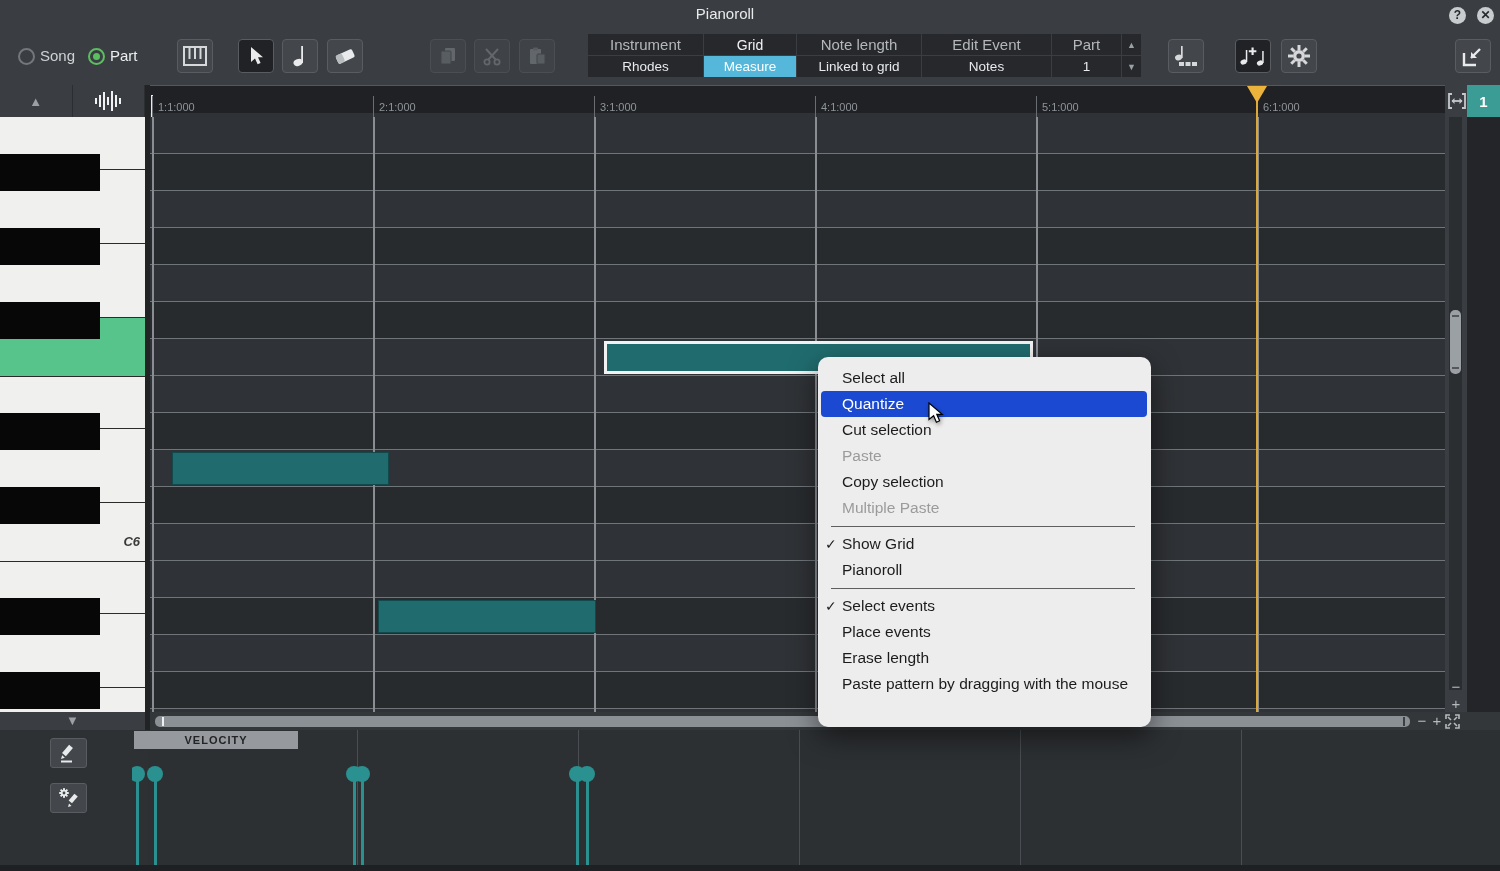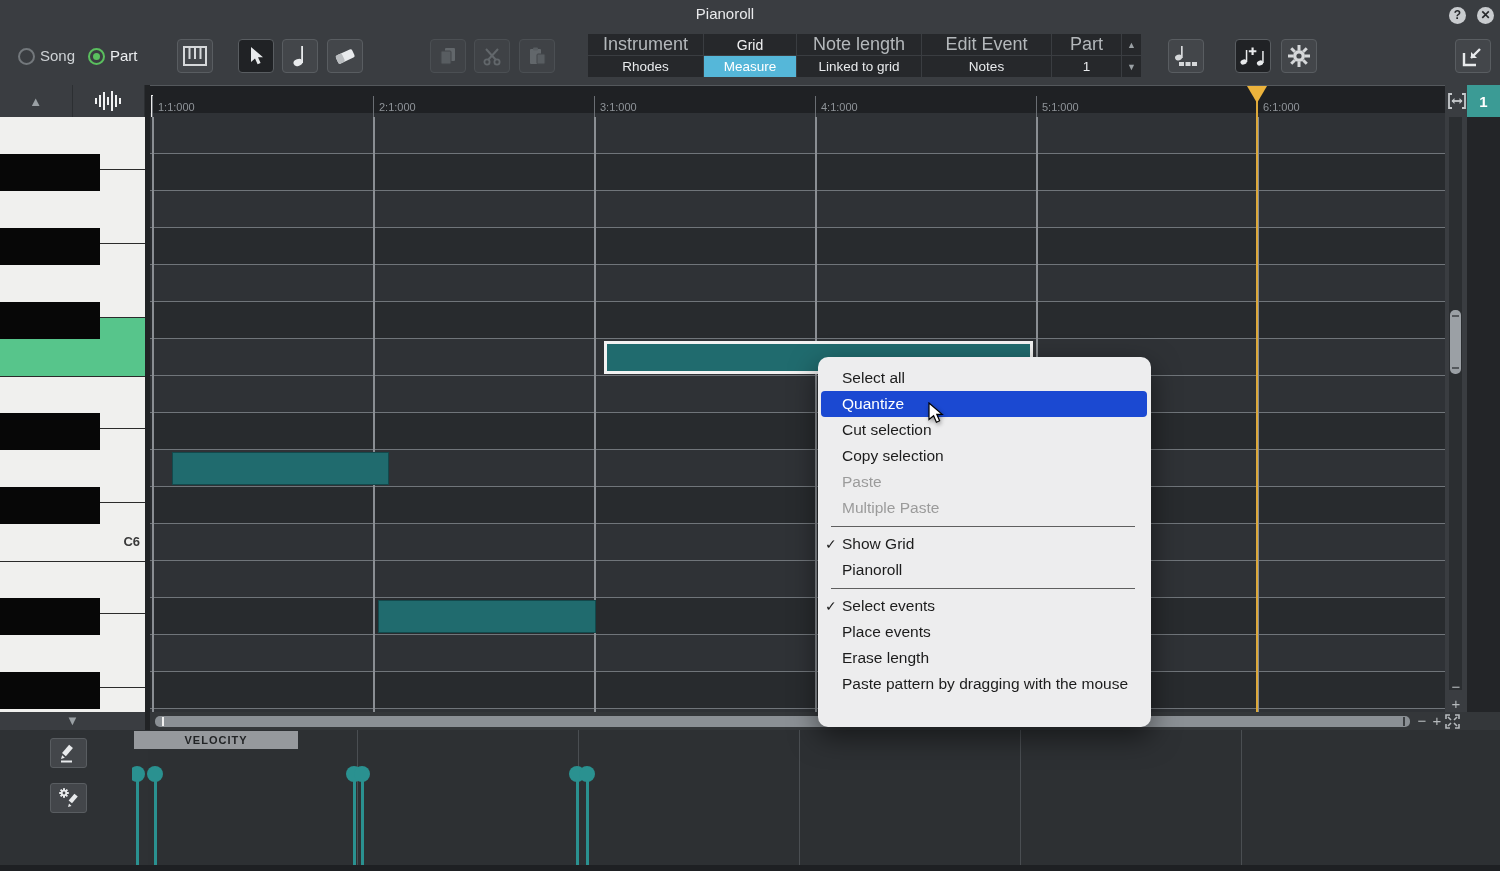--- a/index.html
+++ b/index.html
@@ -17,21 +17,21 @@
   .radio.sel::after{content:"";position:absolute;left:3px;top:3px;width:7px;height:7px;border-radius:50%;background:#5abf5e;}
   .radlab{position:absolute;font-size:15px;color:#ced2d5;}
   .radlab.sel{color:#eceef0;}
   .tbtn{position:absolute;width:36px;height:34px;background:#43464a;border:1px solid #595d61;border-radius:4px;
         box-sizing:border-box;display:flex;align-items:center;justify-content:center;}
   .tbtn.active{background:#202225;}
   .tbtn.disabled{background:#3f4246;border-color:#4b4f53;}
   .opt-table{position:absolute;left:588px;top:34px;width:554px;height:44px;background:#191b1d;
              display:grid;grid-template-columns:116px 93px 125px 130px 70px 20px;grid-template-rows:22px 22px;gap:0;}
   .cell{background:#26282b;border-right:1px solid #3a3d41;border-bottom:1px solid #3a3d41;box-sizing:border-box;
-        display:flex;align-items:center;justify-content:center;font-size:18px;color:#b4b8bb;}
+        display:flex;align-items:center;justify-content:center;font-size:15px;color:#b4b8bb;}
   .cell.hdr-sel{color:#f2f3f4;font-size:14px;}
   .cell.val{color:#e8eaec;font-size:13.5px;}
   .cell.val-hl{background:#55b7d9;color:#fff;}
   .cell.spin{color:#9aa0a4;font-size:9px;}
 
   
   .gridwrap{position:absolute;left:150px;top:85px;width:1295px;height:627px;overflow:hidden;background:#2f3236;}
   .ruler{position:absolute;left:0;top:0;width:1295px;height:28px;background:#1f2124;border-top:1px solid #54585c;box-sizing:border-box;}
   .rtick{position:absolute;top:10px;width:1px;height:22px;background:#6a6e73;}
   .rlab{position:absolute;top:15px;font-size:11px;color:#8f9499;}
@@ -41,21 +41,21 @@
   .vline{position:absolute;top:0;width:2px;height:595px;background:#8a8e93;}
   .note{position:absolute;background:#206b6e;border:1px solid #13494c;box-sizing:border-box;}
   .note.sel{border:3px solid #f2f2f2;}
   .playline{position:absolute;width:2px;background:#dca83a;}
   .playtri{position:absolute;width:0;height:0;border-left:10px solid transparent;border-right:10px solid transparent;border-top:17px solid #ecb33c;}
 
   
   .keyhead{position:absolute;left:0;top:85px;width:145px;height:32px;background:#3a3d41;display:flex;}
   .keyhead .kh{flex:1;display:flex;align-items:center;justify-content:center;border-right:1px solid #2c2f32;}
   .tri{color:#9aa0a4;font-size:13px;}
-  .keys{position:absolute;left:0;top:117px;width:145px;height:595px;background:#f0f0ee;}
+  .keys{position:absolute;left:0;top:117px;width:145px;height:595px;background:#f0f0ee;font-style:italic;}
   .keygap{position:absolute;left:145px;top:85px;width:5px;height:645px;background:#212325;}
   .krow{position:absolute;left:0;width:145px;height:37px;}
   .bkey{position:absolute;left:0;top:0;width:100px;height:37px;background:#070707;}
   .sliverline{position:absolute;left:100px;width:45px;height:1px;background:#2b2b2b;}
   .c-label{position:absolute;right:5px;top:10px;font-size:13px;font-weight:bold;color:#3a3a3a;}
   .keyfoot{position:absolute;left:0;top:712px;width:145px;height:18px;background:#3a3d41;text-align:center;line-height:16px;}
 
   
   .gutter{position:absolute;left:1445px;top:85px;width:22px;height:627px;background:#3a3d41;}
   .vtrack{position:absolute;left:1449px;top:117px;width:13px;height:573px;background:#2b2e31;}
@@ -457,22 +457,22 @@
         <div class="stem" style="left: 454px; top: 44px; height: 92px; background: rgb(42, 145, 144);"></div>
         <div class="lolli" style="left: 447px; top: 36px; background: rgb(42, 145, 144);"></div>
       </div>
     <div class="velbottom"></div>
   </div>
 
   <div class="menu" id="menu">
       <div class="mitem"><span>Select all</span></div>
       <div class="mitem hl" style="background: rgb(27, 73, 210);"><span>Quantize</span></div>
       <div class="mitem"><span>Cut selection</span></div>
+      <div class="mitem dis"><span>Paste</span></div>
       <div class="mitem"><span>Copy selection</span></div>
-      <div class="mitem dis"><span>Paste</span></div>
       <div class="mitem dis"><span>Multiple Paste</span></div>
       <div class="msep"></div>
       <div class="mitem"><div class="mcheck">✓</div><span>Show Grid</span></div>
       <div class="mitem"><span>Pianoroll</span></div>
       <div class="msep"></div>
       <div class="mitem"><div class="mcheck">✓</div><span>Select events</span></div>
       <div class="mitem"><span>Place events</span></div>
       <div class="mitem"><span>Erase length</span></div>
       <div class="mitem"><span>Paste pattern by dragging with the mouse</span></div>
     </div>

